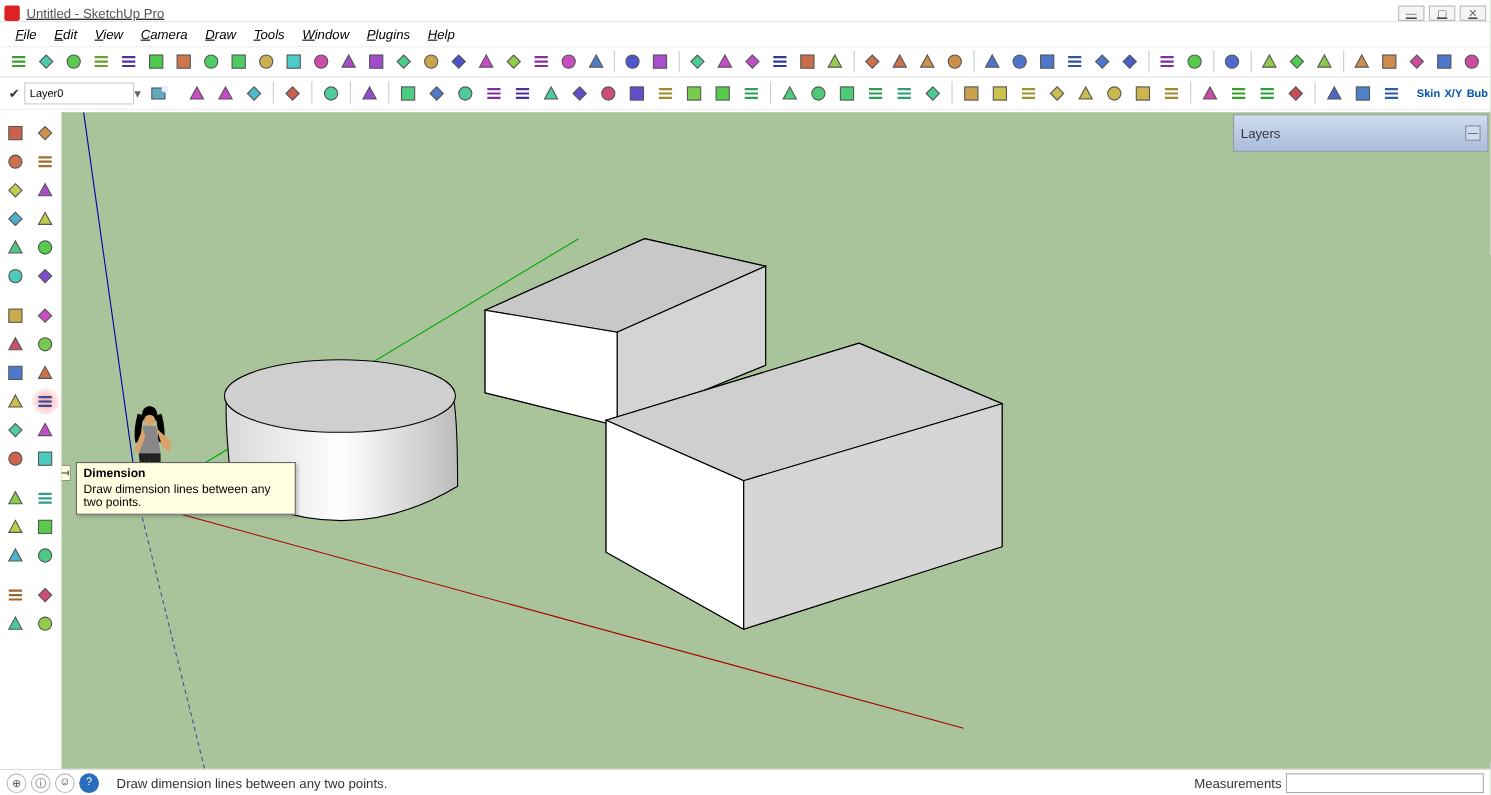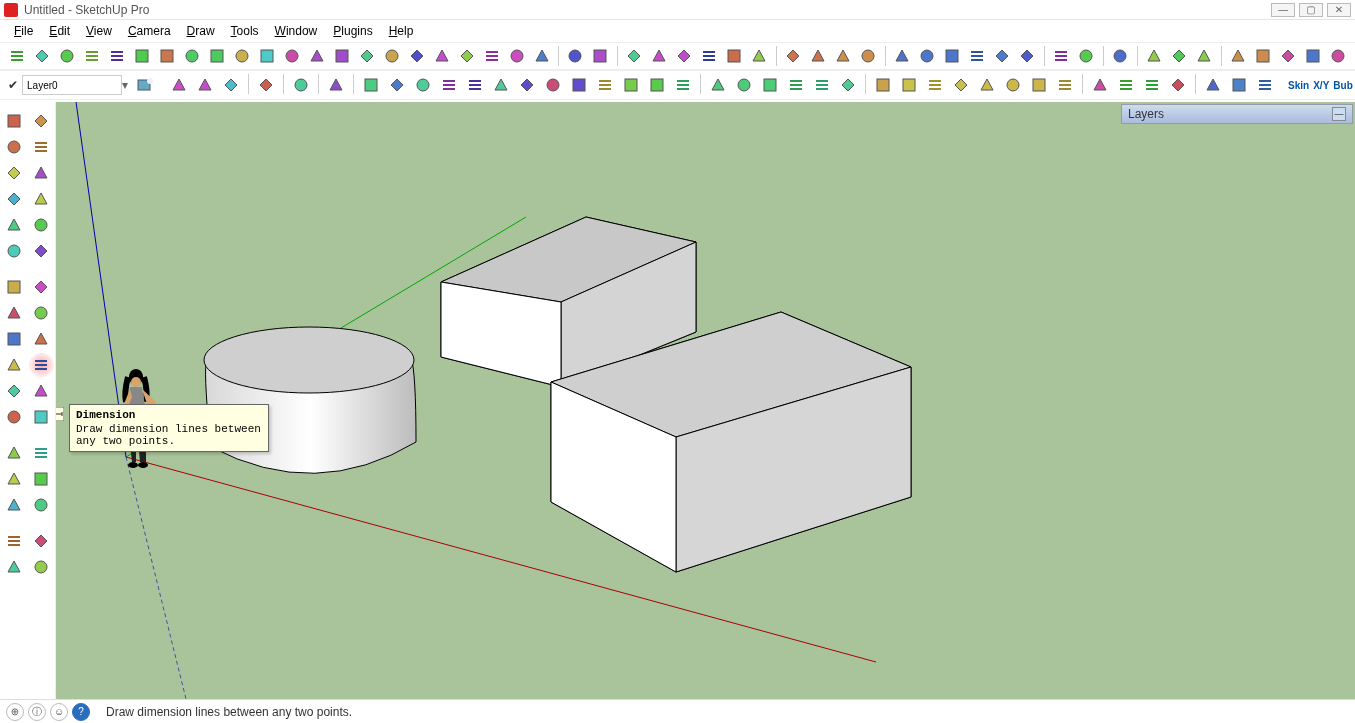--- a/index.html
+++ b/index.html
@@ -1,26 +1,26 @@
 <!DOCTYPE html>
 <html><head>
 <meta charset="utf-8">
 <style>
 * { margin: 0; padding: 0; box-sizing: border-box; }
 body { font-family: "Segoe UI", Tahoma, sans-serif; font-size: 12px; background: #fff; overflow: hidden; width: 1355px; height: 723px; position: relative; }
 
 
-.titlebar { height: 20px; display: flex; align-items: center; padding: 0 4px; background: #fff; border-bottom: 1px solid #e5e5e5; }
+.titlebar { height: 20px; display: flex; align-items: flex-end; padding: 0 4px; background: #fff; border-bottom: 1px solid #e5e5e5; text-decoration: underline; }
 .titlebar .app-icon { width: 14px; height: 14px; background: #d22; border-radius: 2px; margin-right: 6px; }
 .titlebar .title { color: #555; font-size: 12px; }
 .titlebar .spacer { flex: 1; }
 .titlebar .winbtn { width: 24px; height: 14px; border: 1px solid #bbb; margin-left: 4px; background: #f5f5f5; display: flex; align-items: center; justify-content: center; color: #666; font-size: 10px; }
 
 
-.menubar { height: 22px; display: flex; align-items: center; padding: 0 6px; background: #fff; }
+.menubar { height: 22px; display: flex; align-items: center; padding: 0 6px; background: #fff; font-style: italic; }
 .menubar .mi { padding: 2px 8px; cursor: default; }
 .menubar .mi span.u { text-decoration: underline; }
 
 
 .toolbar { display: flex; align-items: center; padding: 2px 4px; background: #fff; border-top: 1px solid #eee; border-bottom: 1px solid #eee; flex-wrap: nowrap; }
 .toolbar.top1 { height: 28px; }
 .toolbar.top2 { height: 30px; }
 .tb-btn { width: 24px; height: 22px; margin: 0 1px; display: flex; align-items: center; justify-content: center; border: 1px solid transparent; cursor: default; }
 .tb-sep { width: 1px; height: 20px; background: #ccc; margin: 0 4px; }
 .tb-text { font-size: 10px; padding: 0 2px; color: #0055aa; font-weight: bold; }
@@ -36,21 +36,21 @@
 .left-toolbar .row { display: flex; height: 26px; }
 .left-toolbar .lbtn { width: 26px; height: 24px; margin: 1px; display: flex; align-items: center; justify-content: center; border: 1px solid transparent; cursor: default; }
 .left-toolbar .lbtn.highlighted { background: radial-gradient(circle, rgba(255,100,100,0.6) 0%, rgba(255,150,150,0.2) 70%, transparent 100%); border-radius: 50%; }
 
 
 .viewport { position: absolute; left: 56px; top: 102px; right: 0; bottom: 24px; background: #a9c49b; overflow: hidden; }
 .viewport svg { width: 100%; height: 100%; }
 
 
 .layers-panel { position: absolute; right: 2px; top: 2px; width: 232px; background: #eef; border: 1px solid #99a; }
-.layers-panel .hdr { height: 18px; background: linear-gradient(#cde, #abd); padding: 3px 6px; font-size: 12px; color: #334; display: flex; align-items: center; justify-content: space-between; }
+.layers-panel .hdr { height: 32px; background: linear-gradient(#cde, #abd); padding: 3px 6px; font-size: 12px; color: #334; display: flex; align-items: center; justify-content: space-between; }
 .layers-panel .closebtn { width: 14px; height: 14px; border: 1px solid #889; background: #cde; font-size: 9px; display: flex; align-items: center; justify-content: center; }
 
 
 .tooltip { position: absolute; background: #ffffe1; border: 1px solid #666; padding: 4px 6px; font-size: 11px; box-shadow: 2px 2px 3px rgba(0,0,0,.2); max-width: 200px; }
 .tooltip .tt-title { font-weight: bold; margin-bottom: 2px; }
 .tooltip .tt-icon { position: absolute; left: -18px; top: 2px; width: 14px; height: 14px; }
 
 
 .statusbar { position: absolute; left: 0; bottom: 0; right: 0; height: 24px; background: #fff; border-top: 1px solid #ddd; display: flex; align-items: center; padding: 0 6px; }
 .statusbar .sb-icon { width: 18px; height: 18px; border: 1px solid #bbb; border-radius: 50%; margin-right: 4px; display: flex; align-items: center; justify-content: center; font-size: 10px; color: #555; }
@@ -859,29 +859,33 @@
 
   
   <div class="layers-panel">
     <div class="hdr">
       <span>Layers</span>
       <span class="closebtn">—</span>
     </div>
   </div>
 
   
-  <div class="tooltip" style="left:13px; top:302px;font-family:Liberation Mono, monospace;">
+  <div class="tooltip" style="left:13px; top:318px;">
     <svg class="tt-icon" viewBox="0 0 14 14" style="position:absolute; left:-20px; top:2px;">
       <rect width="14" height="14" fill="#ffffe1" stroke="#666"></rect>
       <path d="M2 7 L12 7 M2 5 L2 9 M12 5 L12 9" stroke="#333"></path>
     </svg>
     <div class="tt-title">Dimension</div>
     <div>Draw dimension lines between any two points.</div>
   </div>
 </div>
 
 <div class="statusbar">
   <div class="sb-icon">⊕</div>
   <div class="sb-icon">ⓘ</div>
   <div class="sb-icon">☺</div>
   <div class="sb-icon help">?</div>
   <div class="sb-text">Draw dimension lines between any two points.</div>
+  <div class="sb-right">
+    <span class="lbl">Measurements</span>
+    <input value="" style="">
+  </div>
 </div>
 
 </body></html>

